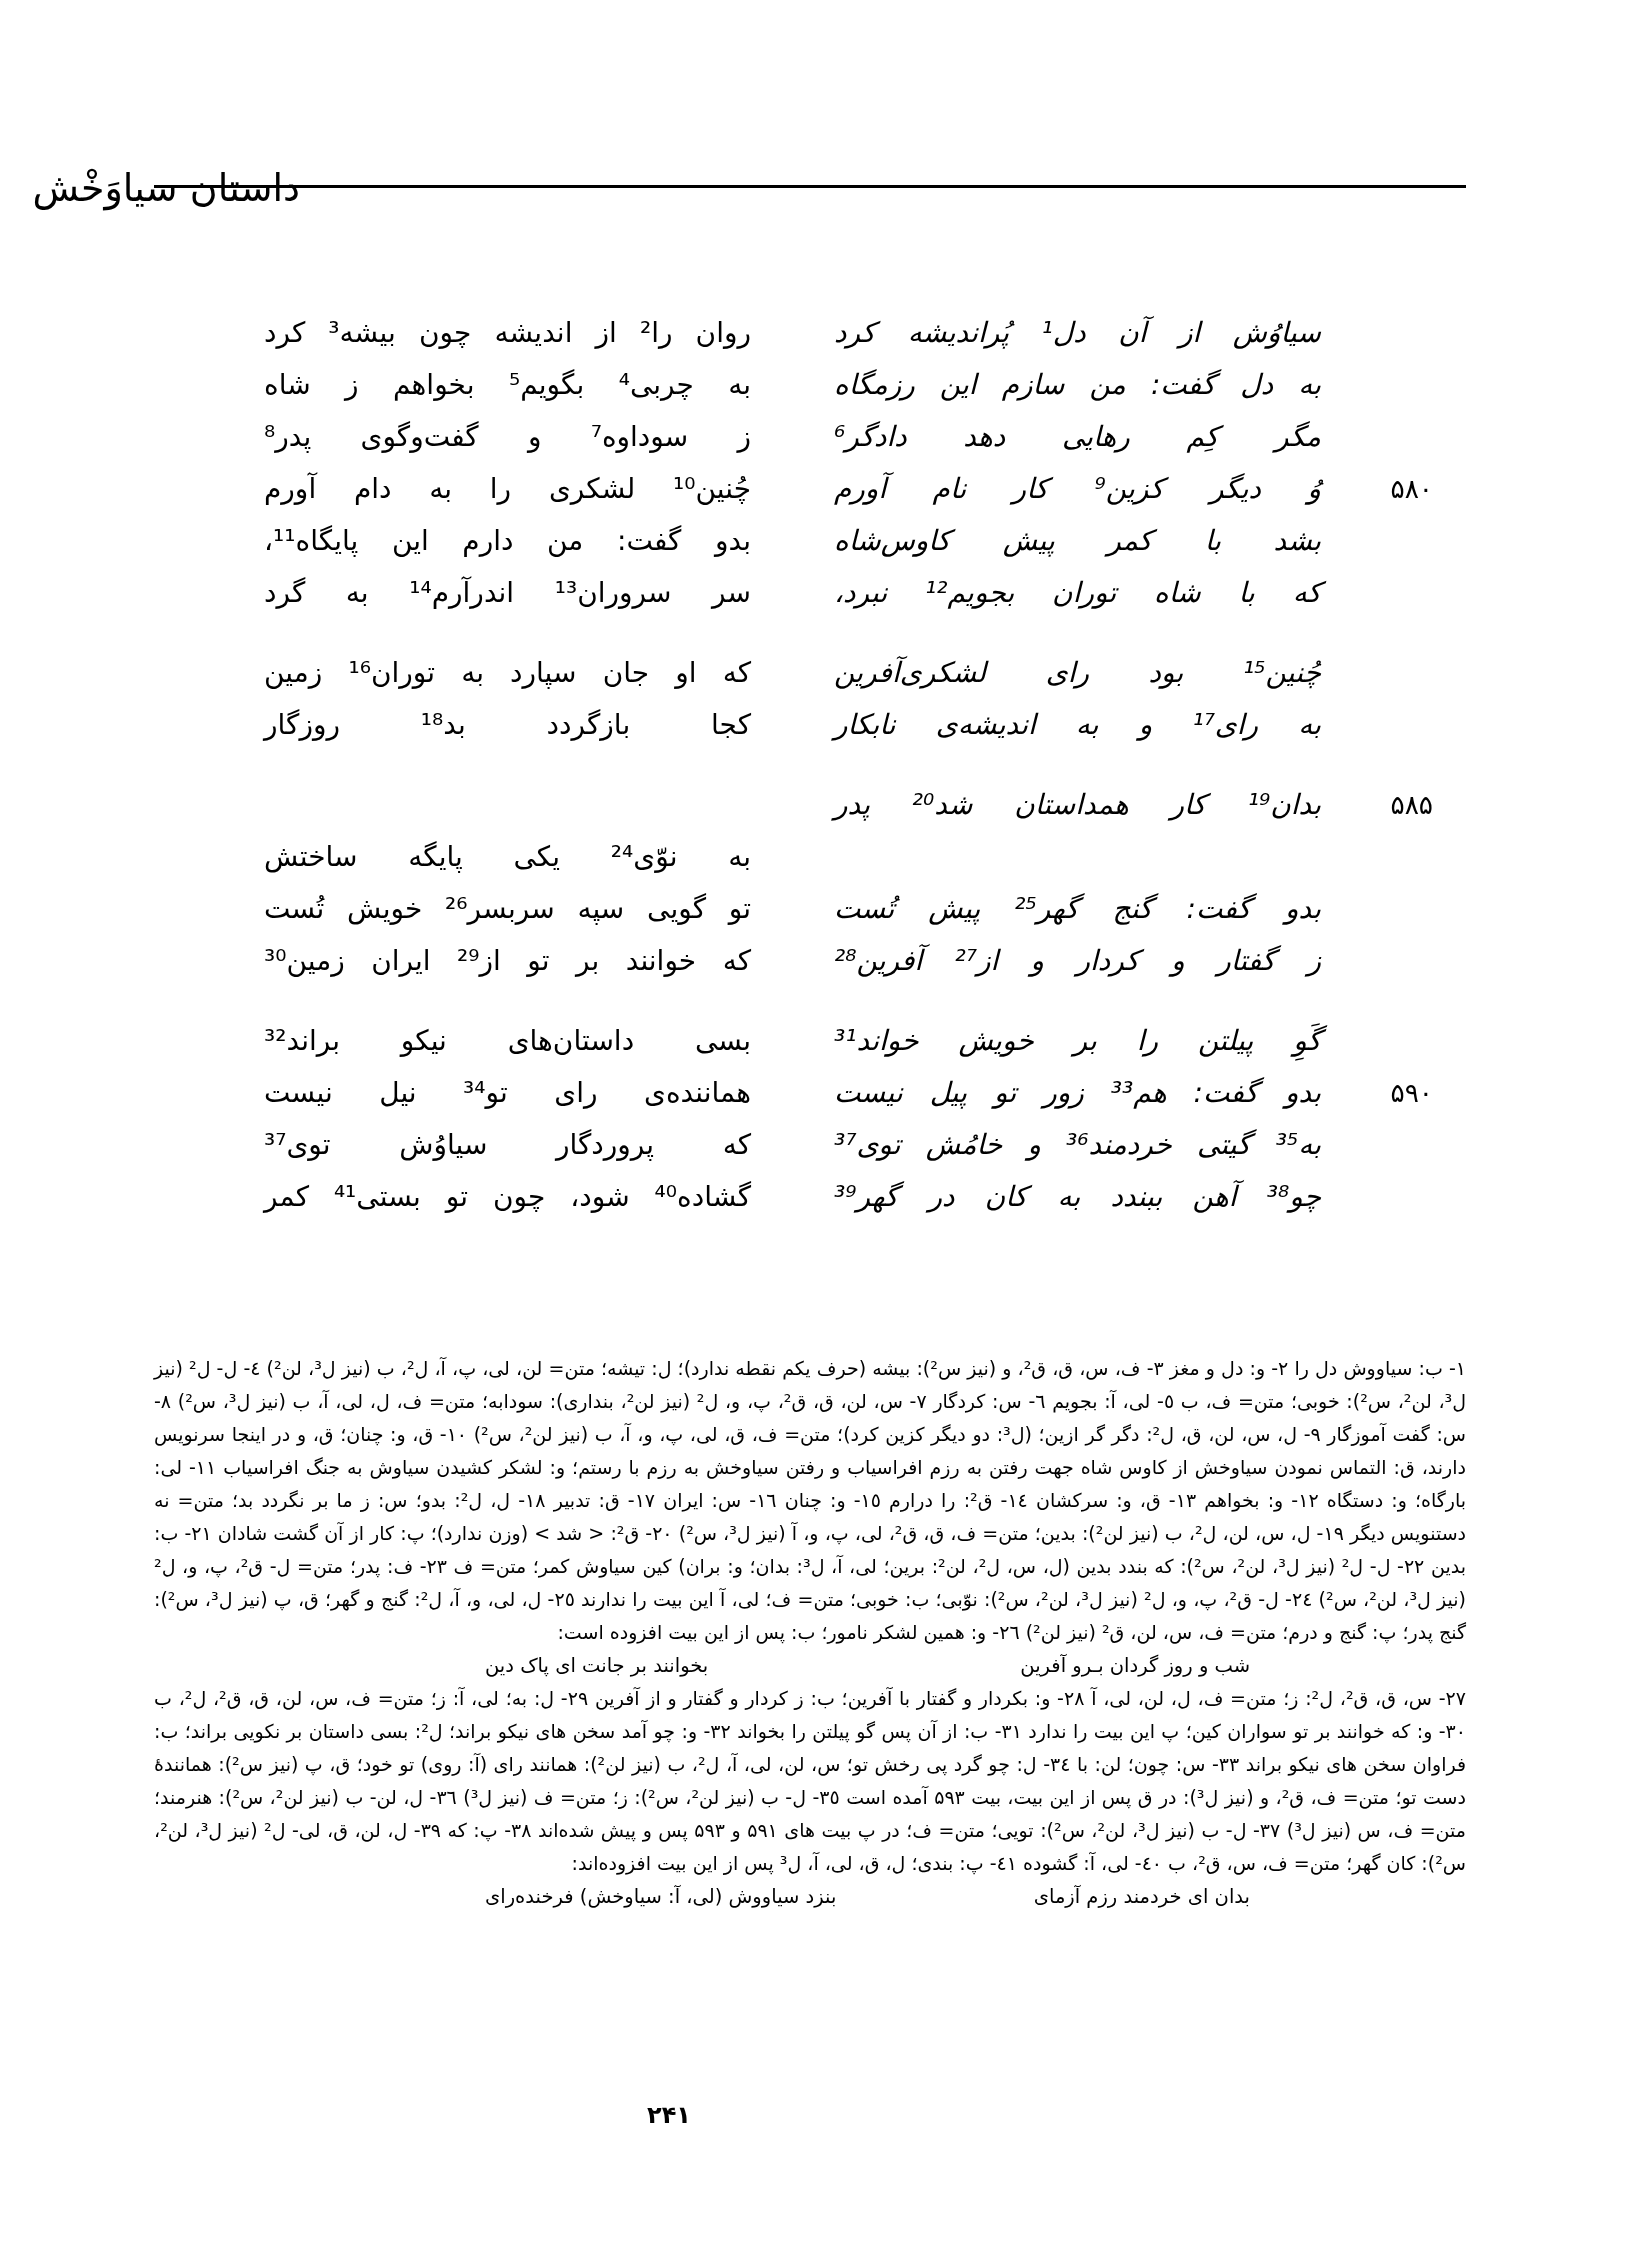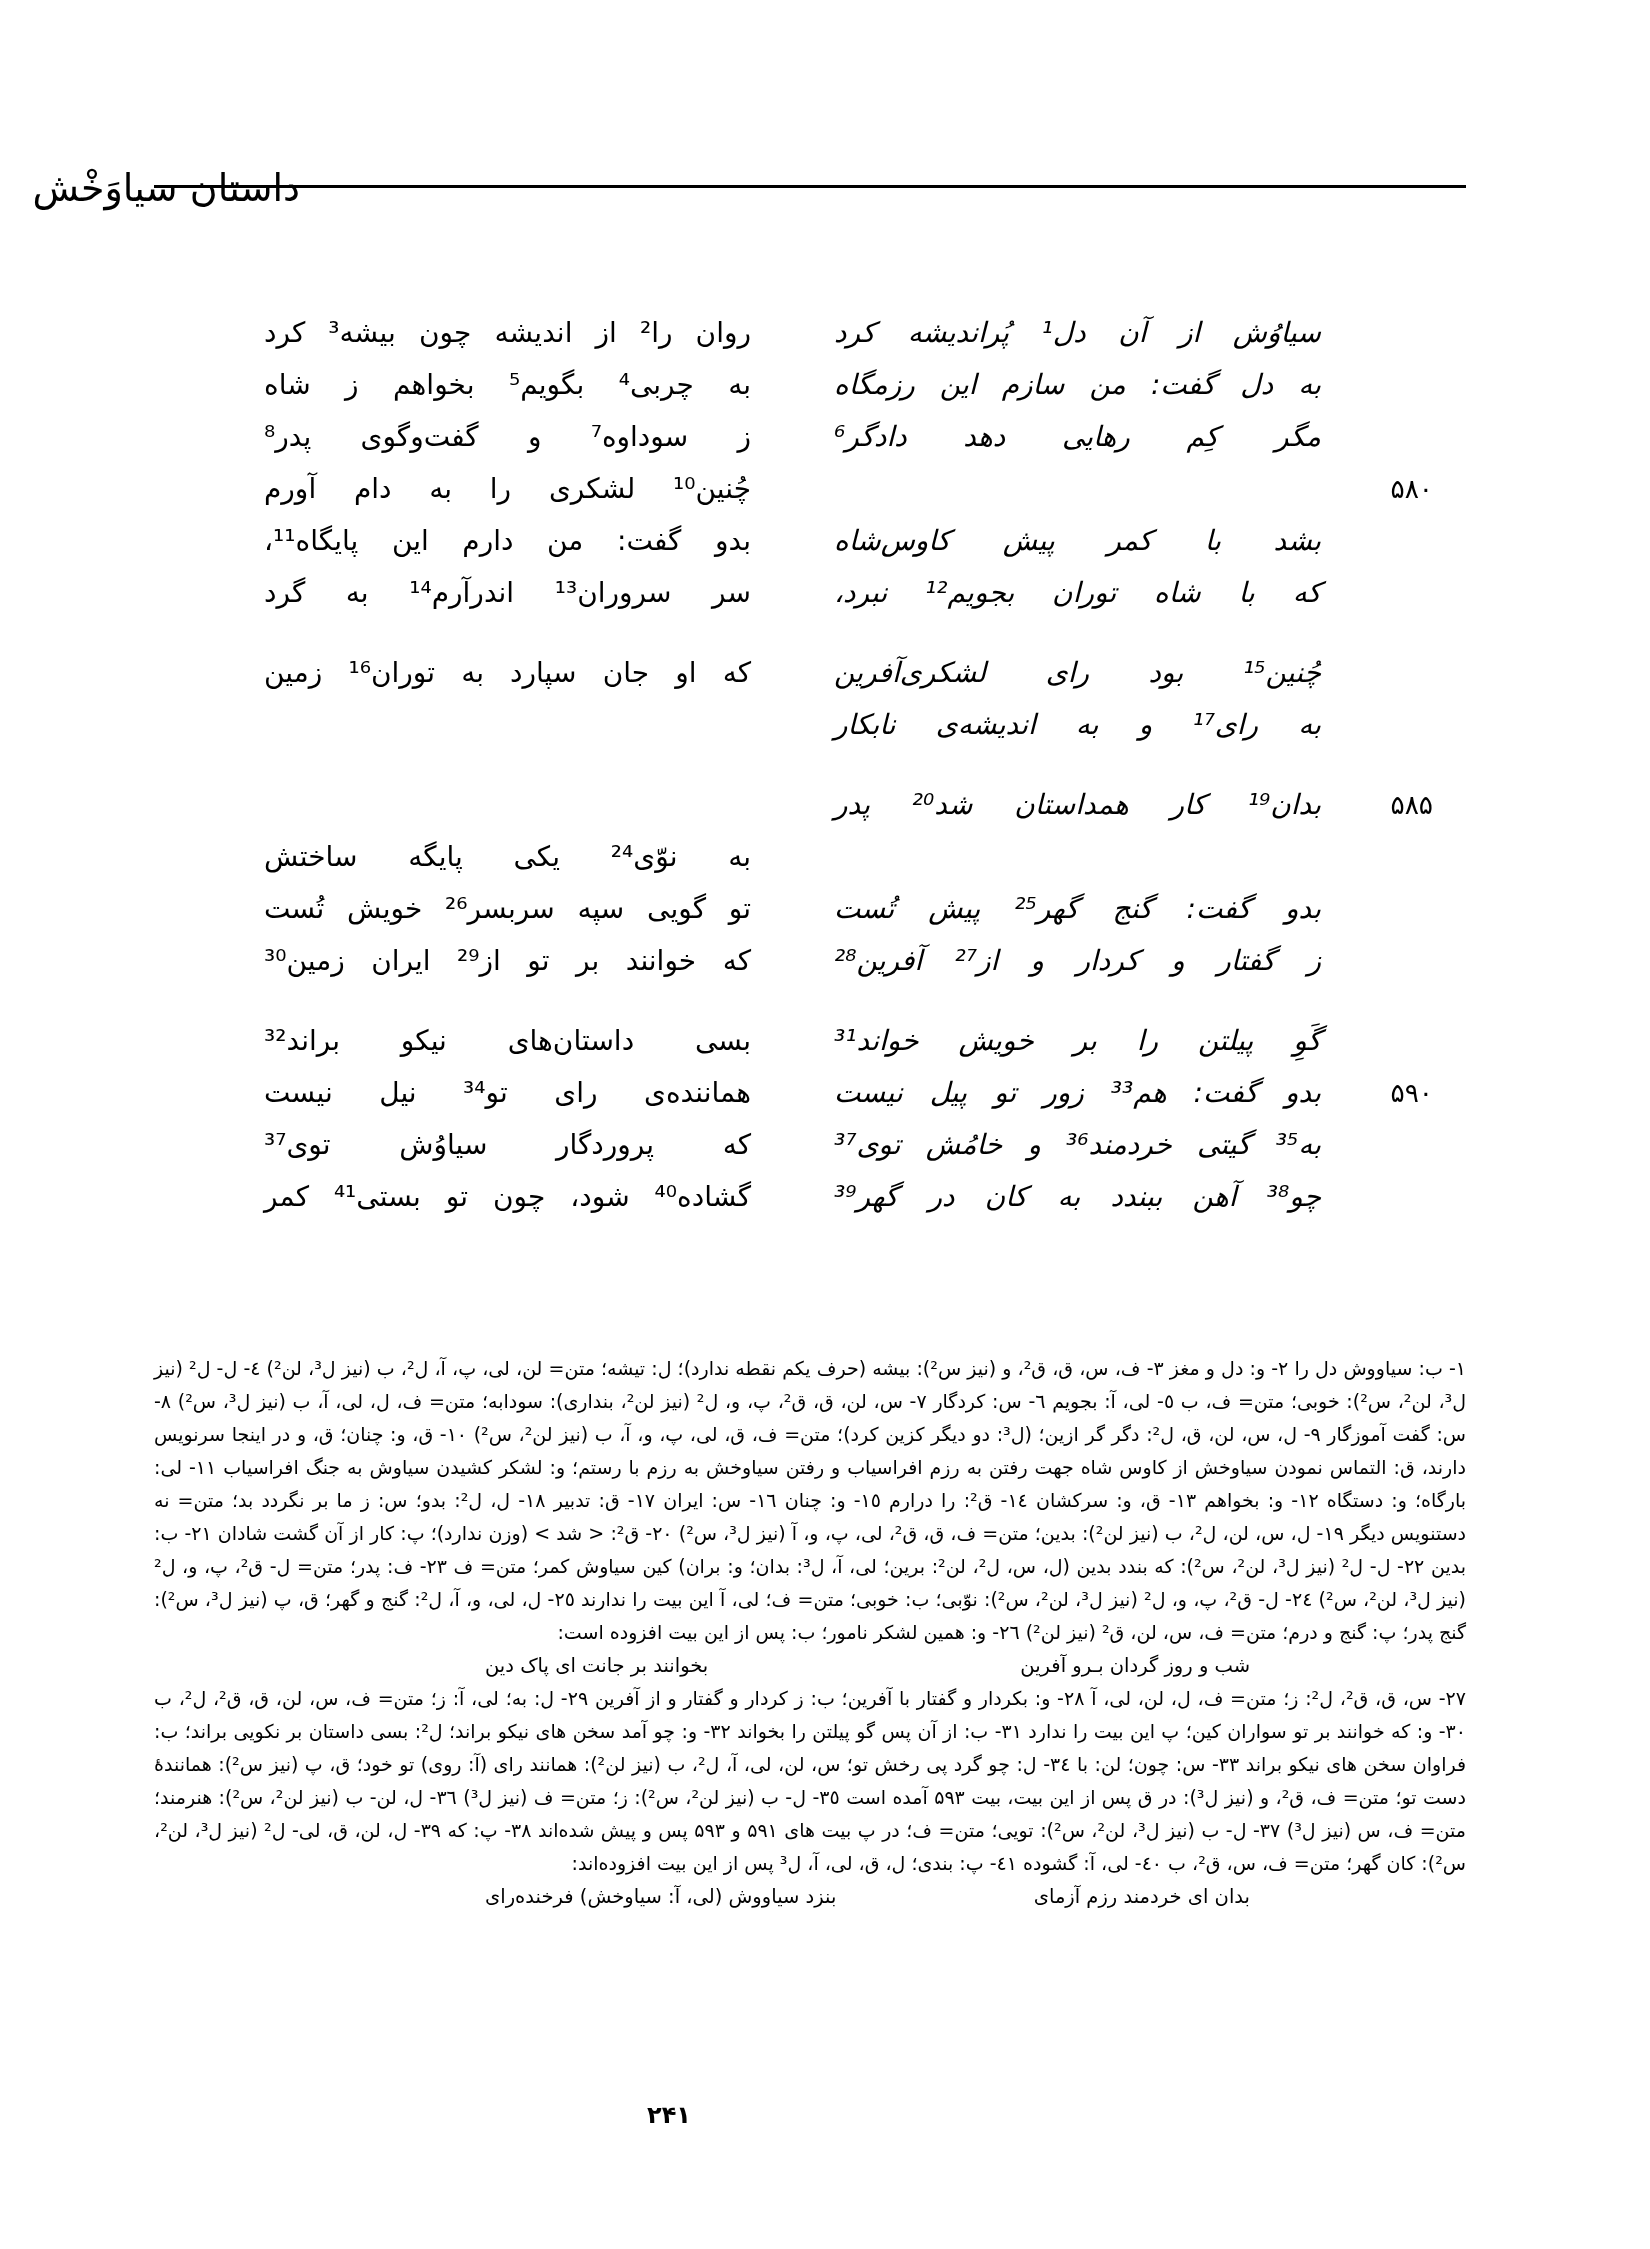--- a/index.html
+++ b/index.html
@@ -36,20 +36,21 @@
         <span class="misra right">به دل گفت: من سازم این رزمگاه</span>
         <span class="misra left">به چربی⁴ بگویم⁵ بخواهم ز شاه</span>
       </div>
       <div class="couplet">
         <span class="verse-num"></span>
         <span class="misra right">مگر کِم رهایی دهد دادگر⁶</span>
         <span class="misra left">ز سوداوه⁷ و گفت‌وگوی پدر⁸</span>
       </div>
       <div class="couplet">
         <span class="verse-num">۵۸۰</span>
+        <span class="misra right">وُ دیگر کزین⁹ کار نام آورم</span>
         <span class="misra left">چُنین¹⁰ لشکری را به دام آورم</span>
       </div>
       <div class="couplet">
         <span class="verse-num"></span>
         <span class="misra right">بشد با کمر پیش کاوس‌شاه</span>
         <span class="misra left">بدو گفت: من دارم این پایگاه¹¹،</span>
       </div>
       <div class="couplet">
         <span class="verse-num"></span>
         <span class="misra right">که با شاه توران بجویم¹² نبرد،</span>
@@ -58,20 +59,21 @@
     </div>
     <div class="stanza">
       <div class="couplet">
         <span class="verse-num"></span>
         <span class="misra right">چُنین¹⁵ بود رای لشکری‌آفرین</span>
         <span class="misra left">که او جان سپارد به توران¹⁶ زمین</span>
       </div>
       <div class="couplet">
         <span class="verse-num"></span>
         <span class="misra right">به رای¹⁷ و به اندیشه‌ی نابکار</span>
+        <span class="misra left">کجا بازگردد بد¹⁸ روزگار</span>
       </div>
     </div>
     <div class="stanza">
       <div class="couplet">
         <span class="verse-num">۵۸۵</span>
         <span class="misra right">بدان¹⁹ کار همداستان شد²⁰ پدر</span>
       </div>
       <div class="couplet">
         <span class="verse-num"></span>
         <span class="misra left">به نوّی²⁴ یکی پایگه ساختش</span>

